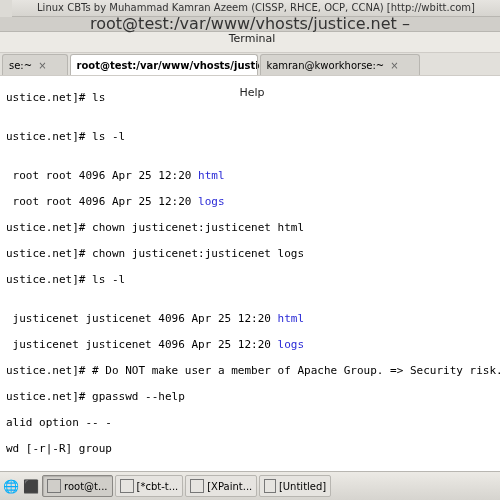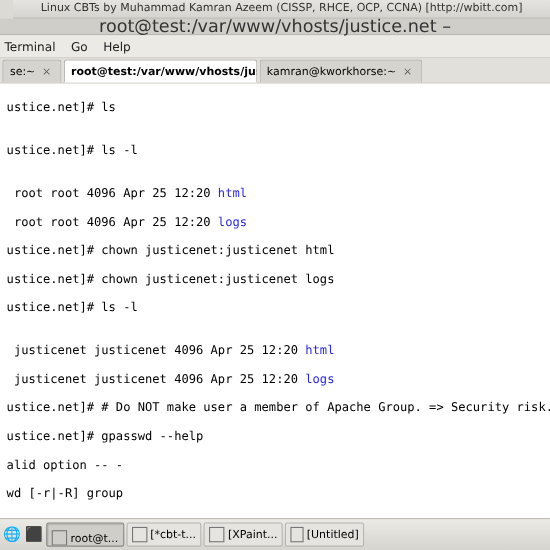--- a/index.html
+++ b/index.html
@@ -34,36 +34,37 @@
   .menubar {
     height: 20px;
     background: #eceae5;
     border-bottom: 1px solid #cfccc7;
     padding-left: 4px;
     display: flex;
     align-items: center;
     gap: 14px;
     font-size: 11px;
     color: #222;
+    flex-direction: column;
   }
   .menubar span { cursor: default; }
   .tabbar {
     height: 22px;
     background: #e2e0db;
     border-bottom: 1px solid #cfccc7;
     display: flex;
     align-items: flex-end;
     padding-left: 2px;
     gap: 0;
     font-size: 10px;
   }
   .tab {
     display: flex;
     align-items: center;
-    padding: 2px 8px 2px 6px;
+    padding: 2px 20px 2px 6px;
     background: #d6d4cf;
     border: 1px solid #b8b6b1;
     border-bottom: none;
     border-radius: 3px 3px 0 0;
     margin-right: 2px;
     height: 16px;
     max-width: 160px;
     white-space: nowrap;
     overflow: hidden;
   }
@@ -116,21 +117,20 @@
     align-items: center;
     gap: 3px;
     max-width: 62px;
     white-space: nowrap;
     overflow: hidden;
   }
   .tb-btn.active {
     background: #d0cec9;
     border-color: #8a8884;
     box-shadow: inset 1px 1px 1px rgba(0,0,0,0.15);
-    align-items: flex-end;
   }
   .tb-square {
     width: 12px; height: 12px;
     border: 1px solid #777;
     display:inline-block;
   }
 </style>
 </head>
 <body>
 

